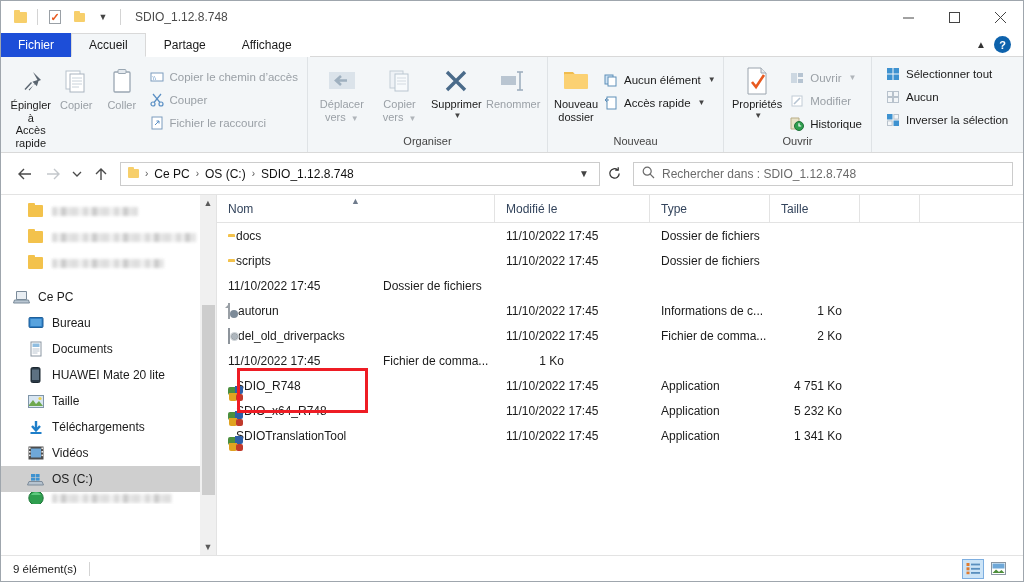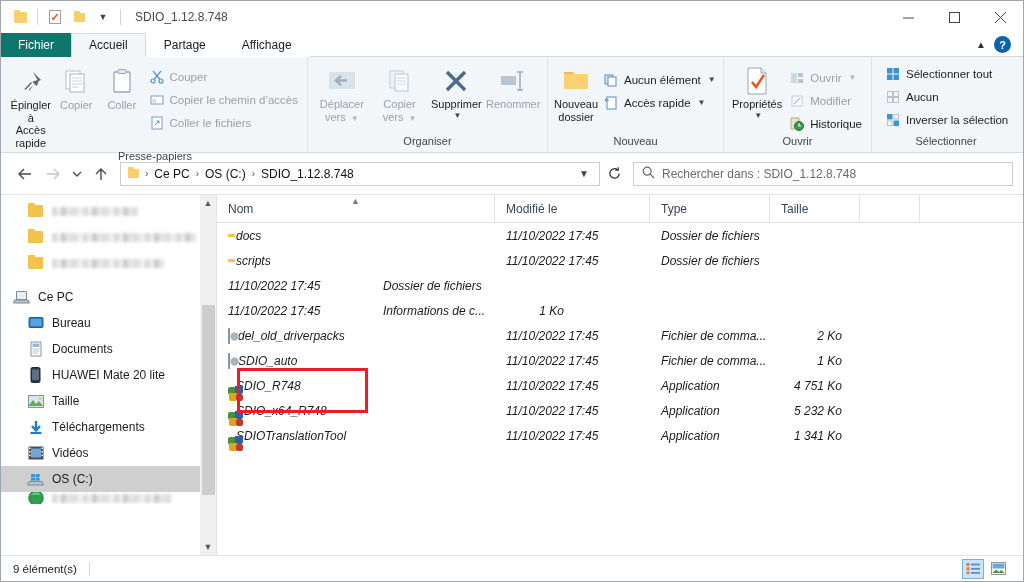--- a/index.html
+++ b/index.html
@@ -74,21 +74,21 @@
     position: relative;
     border-bottom: 1px solid #d9d9d9;
   }
   .tab {
     padding: 0 17px; display: flex; align-items: center;
     font-size: 12px; color: #1b1b1b;
     background: #ffffff; height: 24px;
     border: 1px solid transparent;
   }
   .tab.file {
-    background: #0f766e; color: #ffffff; font-weight: normal;
+    background: #1d4ed8; color: #ffffff; font-weight: normal;
     padding: 8px 16px;
   }
   .tab.active {
     background: #f3f6f8;
     border: 1px solid #d9d9d9; border-bottom-color: #f3f6f8;
     position: relative; z-index: 2;
   }
   .tab-right {
     margin-left: auto; display: flex; align-items: center; gap: 8px;
     padding-right: 12px;
@@ -227,21 +227,21 @@
     padding-left: 11px; border-right: 1px solid #e3e3e3;
     position: relative;
   }
   .sort-arrow {
     position: absolute; top: 1px; left: 50%; transform: translateX(-50%);
     font-size: 9px; color: #6f7b8c;
   }
   .rows { flex: 1; overflow: hidden; }
   .row {
     height: 25px; display: flex; align-items: center;
-    font-size: 12px; color: #1b1b1b; font-style: italic;
+    font-size: 12px; color: #1b1b1b;
   }
   .cell-name { display: flex; align-items: center; gap: 8px; padding-left: 11px; }
   .cell { padding-left: 11px; white-space: nowrap; }
   .cell.size { text-align: right; padding-right: 18px; padding-left: 0; }
 
   
   .ico-folder {
     width: 15px; height: 12px; background: #f3c24c; border-radius: 1px; position: relative;
   }
   .ico-folder:before {
@@ -391,51 +391,50 @@
               <rect x="6" y="4" width="16" height="20" rx="1" fill="#fff" stroke="#9aa7b3" stroke-width="1.3"></rect>
               <rect x="10" y="1.5" width="8" height="4" rx="1" fill="#e4e9ee" stroke="#9aa7b3"></rect>
             </svg>
           </span>
           <span class="lbl">Coller</span>
         </div>
         <div class="small-btns">
           <div class="small-btn dis">
             <span class="sico">
               <svg width="14" height="14" viewBox="0 0 14 14">
+                  <rect x="1" y="3" width="12" height="8" fill="#fff" stroke="#7d9cbe"></rect>
+                  <text x="2.5" y="9.5" font-size="6" fill="#5a8fc4" font-family="sans-serif">\\</text>
+                </svg>
+            </span>
+            <span>Copier le chemin d’accès</span>
+          </div>
+          <div class="small-btn dis">
+            <span class="sico">
+              <svg width="14" height="14" viewBox="0 0 14 14">
                   <g stroke="#5a8fc4" fill="none" stroke-width="1.2">
                     <circle cx="3" cy="11" r="2"></circle>
                     <circle cx="11" cy="11" r="2"></circle>
                     <line x1="4" y1="9.5" x2="11" y2="1"></line>
                     <line x1="10" y1="9.5" x2="3" y2="1"></line>
                   </g>
                 </svg>
             </span>
             <span>Couper</span>
           </div>
           <div class="small-btn dis">
             <span class="sico">
               <svg width="14" height="14" viewBox="0 0 14 14">
-                  <rect x="1" y="3" width="12" height="8" fill="#fff" stroke="#7d9cbe"></rect>
-                  <text x="2.5" y="9.5" font-size="6" fill="#5a8fc4" font-family="sans-serif">\\</text>
-                </svg>
-            </span>
-            <span>Copier le chemin d’accès</span>
-          </div>
-          <div class="small-btn dis">
-            <span class="sico">
-              <svg width="14" height="14" viewBox="0 0 14 14">
                   <rect x="2" y="1" width="10" height="12" fill="#fff" stroke="#7d9cbe"></rect>
                   <path d="M5 9 L9 5 M9 5 H6.5 M9 5 V7.5" stroke="#5a8fc4" fill="none"></path>
                 </svg>
             </span>
-            <span>Coller le fichiers</span>
-          </div>
-        </div>
-      </div>
-      <div class="rgroup-label">Presse-papiers</div>
+            <span>Fichier le raccourci</span>
+          </div>
+        </div>
+      </div>
     </div>
 
     <div class="rgroup" style="width:240px">
       <div class="rgroup-body" style="padding-top:4px">
         <div class="big-btn dis">
           <span class="glyph">
             <svg width="30" height="28" viewBox="0 0 30 28">
                 <rect x="2" y="5" width="26" height="17" fill="#dbe3ea"></rect>
                 <path d="M20 13.5 H10 M14 9 L9 13.5 L14 18" stroke="#9fb0bf" stroke-width="2.6" fill="none"></path>
               </svg>
@@ -602,21 +601,20 @@
                   <rect x="1" y="1" width="5.5" height="5.5" fill="#3e92d0"></rect>
                   <rect x="7.9" y="1.5" width="4.6" height="4.6" fill="none" stroke="#b8c2cc"></rect>
                   <rect x="1.5" y="7.9" width="4.6" height="4.6" fill="none" stroke="#b8c2cc"></rect>
                   <rect x="7.5" y="7.5" width="5.5" height="5.5" fill="#3e92d0"></rect>
                 </svg>
             </span>
             <span>Inverser la sélection</span>
           </div>
         </div>
       </div>
-      <div class="rgroup-label">Sélectionner</div>
     </div>
   </div>
 
   <div class="addressbar">
     <div class="navbtn">
       <svg width="16" height="14" viewBox="0 0 16 14">
           <path d="M14 7 H3 M7 2 L2 7 L7 12" stroke="#4a4a4a" stroke-width="1.4" fill="none"></path>
         </svg>
     </div>
     <div class="navbtn dis">
@@ -851,40 +849,40 @@
           <div class="cell size" style="width:90px"></div>
         </div>
 
         <div class="row">
           <div class="cell" style="width:155px">11/10/2022 17:45</div>
           <div class="cell" style="width:120px">Dossier de fichiers</div>
           <div class="cell size" style="width:90px"></div>
         </div>
 
         <div class="row">
+          <div class="cell-name" style="width:278px">
+            <span><span class="ico-doc"><span class="gear"></span></span></span>
+            <span>autorun</span>
+          </div>
           <div class="cell" style="width:155px">11/10/2022 17:45</div>
           <div class="cell" style="width:120px">Informations de c...</div>
           <div class="cell size" style="width:90px">1 Ko</div>
         </div>
 
         <div class="row">
           <div class="cell-name" style="width:278px">
             <span><span class="ico-bat"><span class="cog"></span></span></span>
             <span>del_old_driverpacks</span>
           </div>
           <div class="cell" style="width:155px">11/10/2022 17:45</div>
           <div class="cell" style="width:120px">Fichier de comma...</div>
           <div class="cell size" style="width:90px">2 Ko</div>
         </div>
 
         <div class="row">
-          <div class="cell-name" style="width:278px">
-            <span><span class="ico-bat"><span class="cog"></span></span></span>
-            <span>SDIO_auto</span>
-          </div>
           <div class="cell" style="width:155px">11/10/2022 17:45</div>
           <div class="cell" style="width:120px">Fichier de comma...</div>
           <div class="cell size" style="width:90px">1 Ko</div>
         </div>
 
         <div class="row">
           <div class="cell-name" style="width:278px">
             <span><span class="ico-app"><i class="p1"></i><i class="p2"></i><i class="p3"></i><i class="p4"></i></span></span>
             <span>SDIO_R748</span>
           </div>

